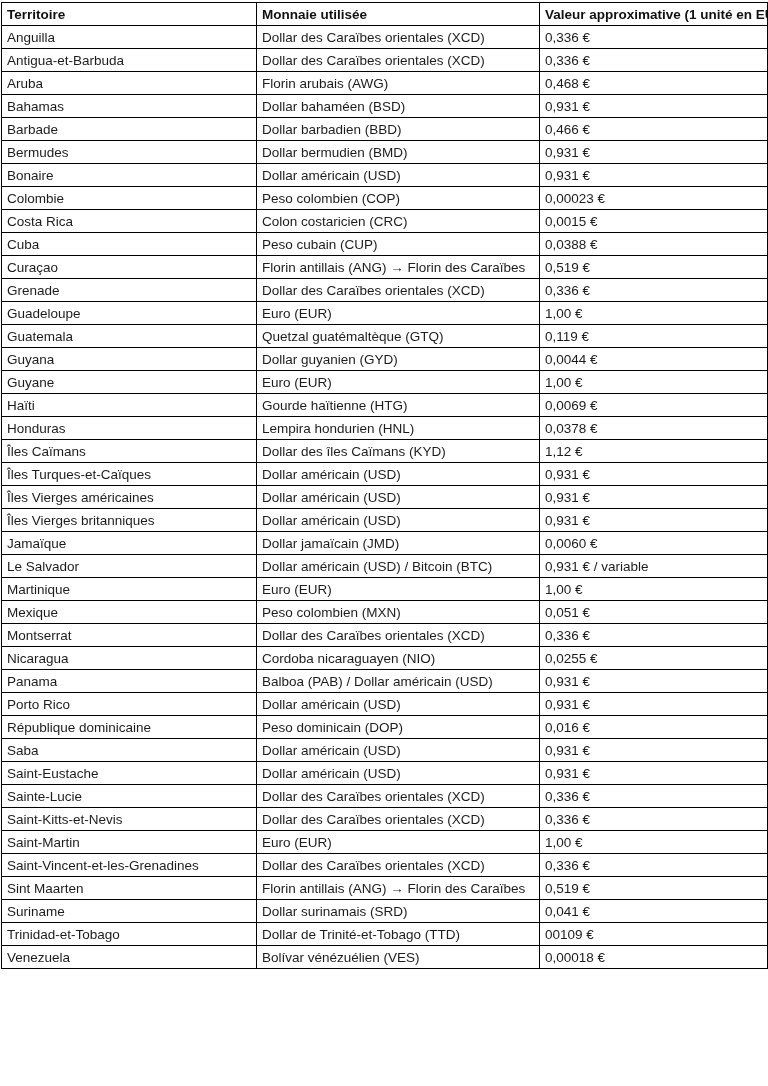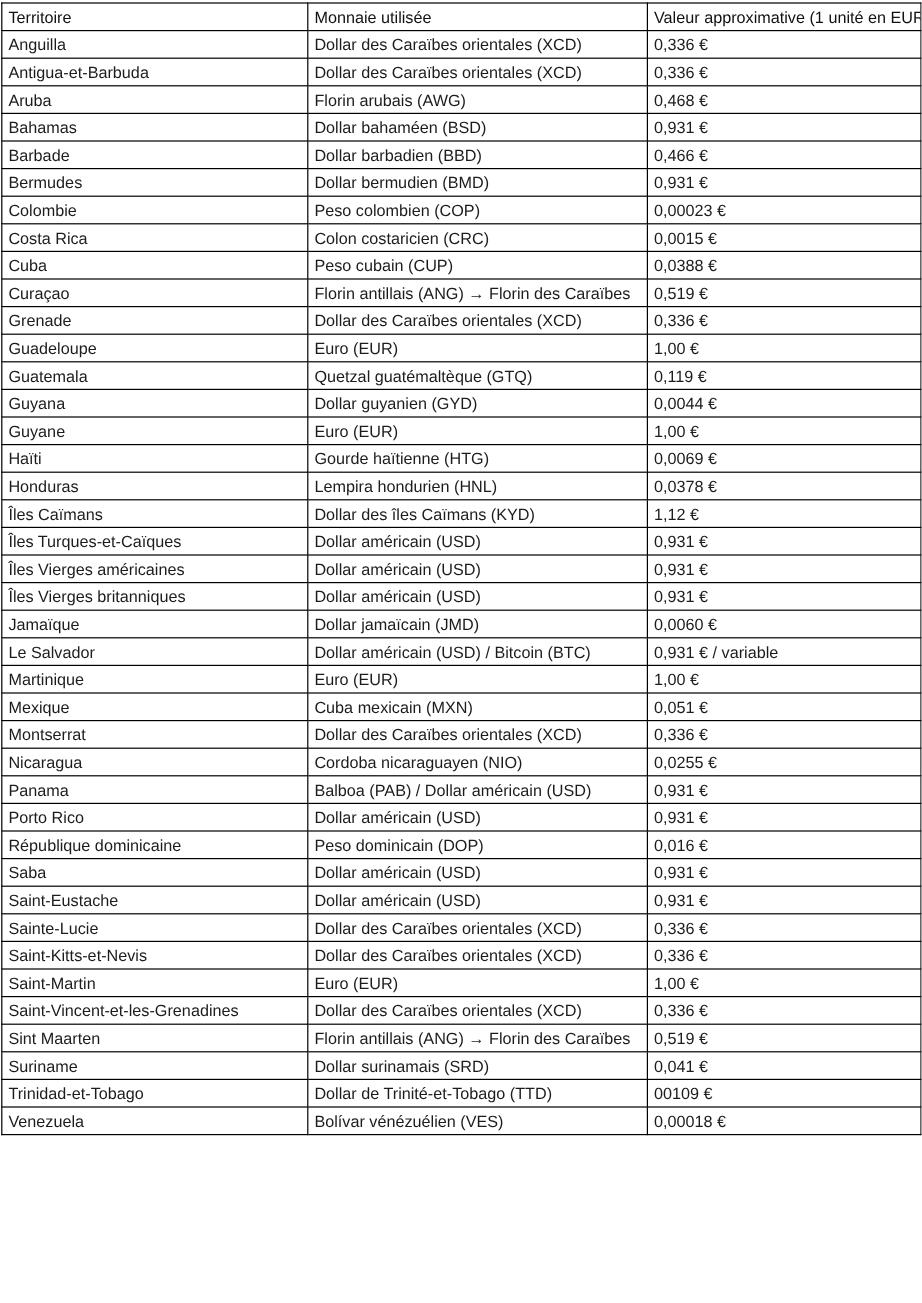--- a/index.html
+++ b/index.html
@@ -30,21 +30,21 @@
     border: 1px solid #000000;
     height: 22px;
     padding: 0 4px 0 5px;
     text-align: left;
     vertical-align: middle;
     white-space: nowrap;
     overflow: hidden;
     font-weight: 400;
   }
   table.currency-table th {
-    font-weight: 400;
+    font-weight: 700;
     color: #111111;
     margin-left: 16px;
   }
 </style>
 </head>
 <body>
 
 <div class="page">
   <table class="currency-table">
     <colgroup>
@@ -90,20 +90,25 @@
     <td>0,466 €</td>
   </tr>
 
 
   <tr>
     <td>Bermudes</td>
     <td>Dollar bermudien (BMD)</td>
     <td>0,931 €</td>
   </tr>
 
+  <tr>
+    <td>Bonaire</td>
+    <td>Dollar américain (USD)</td>
+    <td>0,931 €</td>
+  </tr>
 
   <tr>
     <td>Colombie</td>
     <td>Peso colombien (COP)</td>
     <td>0,00023 €</td>
   </tr>
 
   <tr>
     <td>Costa Rica</td>
     <td>Colon costaricien (CRC)</td>
@@ -202,21 +207,21 @@
   </tr>
 
   <tr>
     <td>Martinique</td>
     <td>Euro (EUR)</td>
     <td>1,00 €</td>
   </tr>
 
   <tr>
     <td>Mexique</td>
-    <td>Cuba mexicain (MXN)</td>
+    <td>Peso colombien (MXN)</td>
     <td>0,051 €</td>
   </tr>
 
   <tr>
     <td>Montserrat</td>
     <td>Dollar des Caraïbes orientales (XCD)</td>
     <td>0,336 €</td>
   </tr>
 
   <tr>

